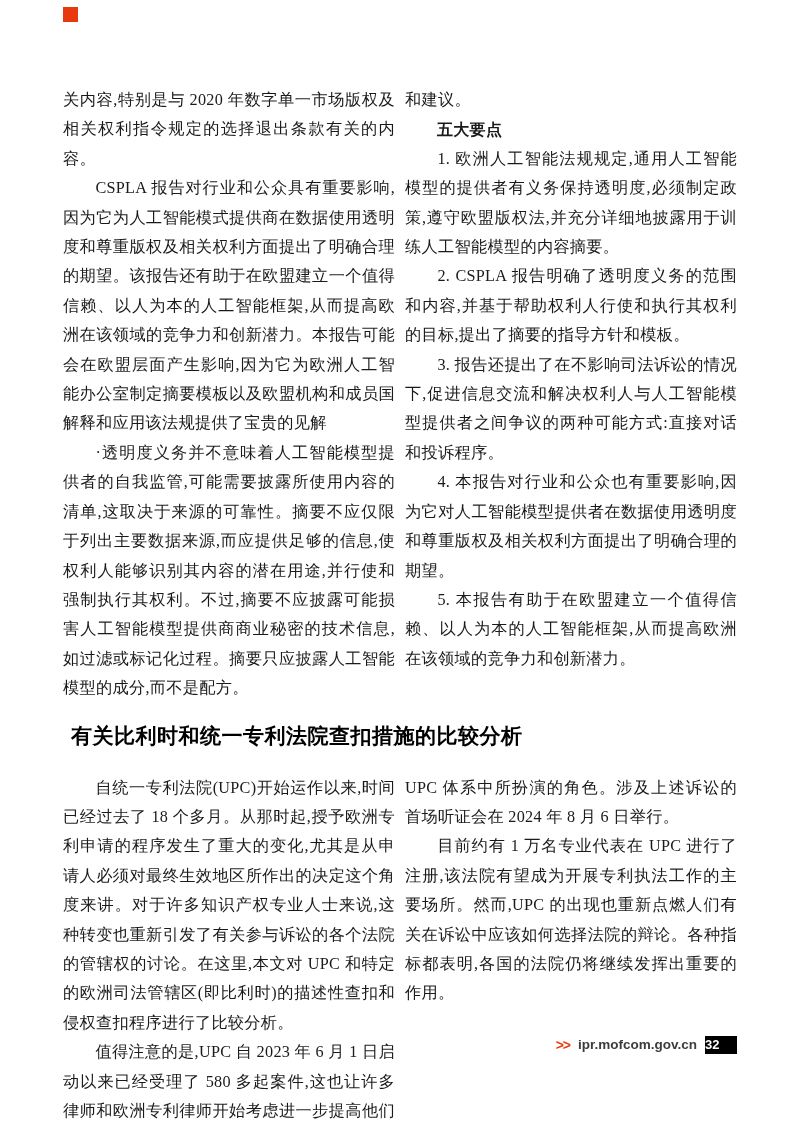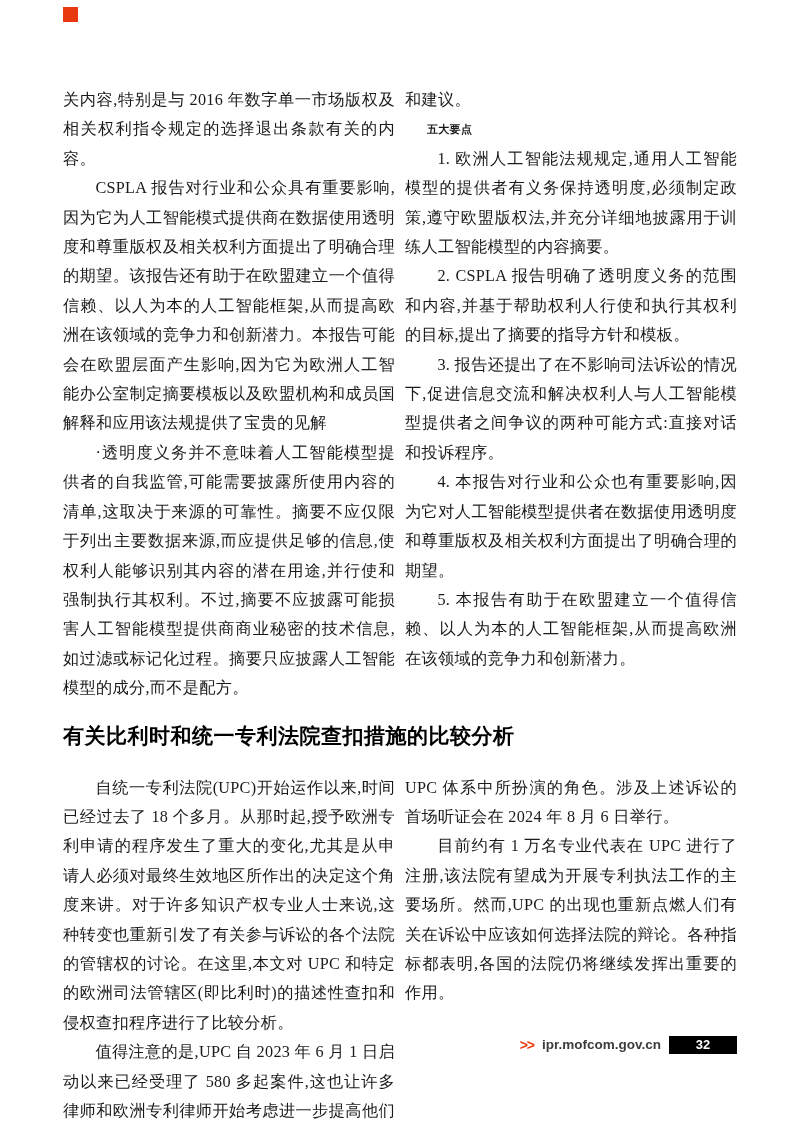--- a/index.html
+++ b/index.html
@@ -17,58 +17,58 @@
   }
   .columns{display:flex;gap:10px;}
   .col{width:332px;}
   .para{
     margin:0;font-size:16.2px;line-height:29.4px;
     text-align:justify;letter-spacing:0.3px;
     word-break:break-word;
   }
   .indent{text-indent:2em;}
   .subheading{
-    margin:0;font-size:11px;line-height:29.4px;
+    margin:0;font-size:16px;line-height:29.4px;
     font-weight:bold;text-indent:2em;letter-spacing:0.3px;
   }
   .attr{float:right;}
   .article2-title{
-    margin:17px 0 23px 0;
+    margin:17px 0 23px 8px;
     font-family:"Liberation Sans","DejaVu Sans",sans-serif;
     font-weight:bold;font-size:21px;line-height:30px;color:#000000;
     letter-spacing:0.5px;
   }
   .footer{
     position:absolute;top:1036px;right:57px;
     display:flex;align-items:center;gap:8px;
     font-family:"Liberation Sans","DejaVu Sans",sans-serif;
     font-weight:bold;
   }
   .chev{
     color:#e8380d;font-size:14px;letter-spacing:-1px;line-height:18px;
   }
   .domain{
     color:#3c3c3c;font-size:13.5px;line-height:18px;text-align:right;
   }
   .badge{
     background:#000000;color:#ffffff;
-    width:68px;height:18px;text-align:center;
+    width:32px;height:18px;
     font-size:13px;line-height:18px;
   }
 </style>
 </head>
 <body>
 
 <div class="red-square" style="background: rgb(232, 56, 13);"></div>
 
 <div class="content">
 
   <div class="columns">
     <div class="col">
-      <p class="para">关内容,特别是与 2016 年数字单一市场版权及相关权利指令规定的选择退出条款有关的内容。</p>
+      <p class="para">关内容,特别是与 2020 年数字单一市场版权及相关权利指令规定的选择退出条款有关的内容。</p>
       <p class="para indent">CSPLA 报告对行业和公众具有重要影响,因为它为人工智能模式提供商在数据使用透明度和尊重版权及相关权利方面提出了明确合理的期望。该报告还有助于在欧盟建立一个值得信赖、以人为本的人工智能框架,从而提高欧洲在该领域的竞争力和创新潜力。本报告可能会在欧盟层面产生影响,因为它为欧洲人工智能办公室制定摘要模板以及欧盟机构和成员国解释和应用该法规提供了宝贵的见解</p>
       <p class="para indent">·透明度义务并不意味着人工智能模型提供者的自我监管,可能需要披露所使用内容的清单,这取决于来源的可靠性。摘要不应仅限于列出主要数据来源,而应提供足够的信息,使权利人能够识别其内容的潜在用途,并行使和强制执行其权利。不过,摘要不应披露可能损害人工智能模型提供商商业秘密的技术信息,如过滤或标记化过程。摘要只应披露人工智能模型的成分,而不是配方。</p>
     </div>
     <div class="col">
       <p class="para">和建议。</p>
       <p class="subheading">五大要点</p>
       <p class="para indent">1. 欧洲人工智能法规规定,通用人工智能模型的提供者有义务保持透明度,必须制定政策,遵守欧盟版权法,并充分详细地披露用于训练人工智能模型的内容摘要。</p>
       <p class="para indent">2. CSPLA 报告明确了透明度义务的范围和内容,并基于帮助权利人行使和执行其权利的目标,提出了摘要的指导方针和模板。</p>
       <p class="para indent">3. 报告还提出了在不影响司法诉讼的情况下,促进信息交流和解决权利人与人工智能模型提供者之间争议的两种可能方式:直接对话和投诉程序。</p>
       <p class="para indent">4. 本报告对行业和公众也有重要影响,因为它对人工智能模型提供者在数据使用透明度和尊重版权及相关权利方面提出了明确合理的期望。</p>

